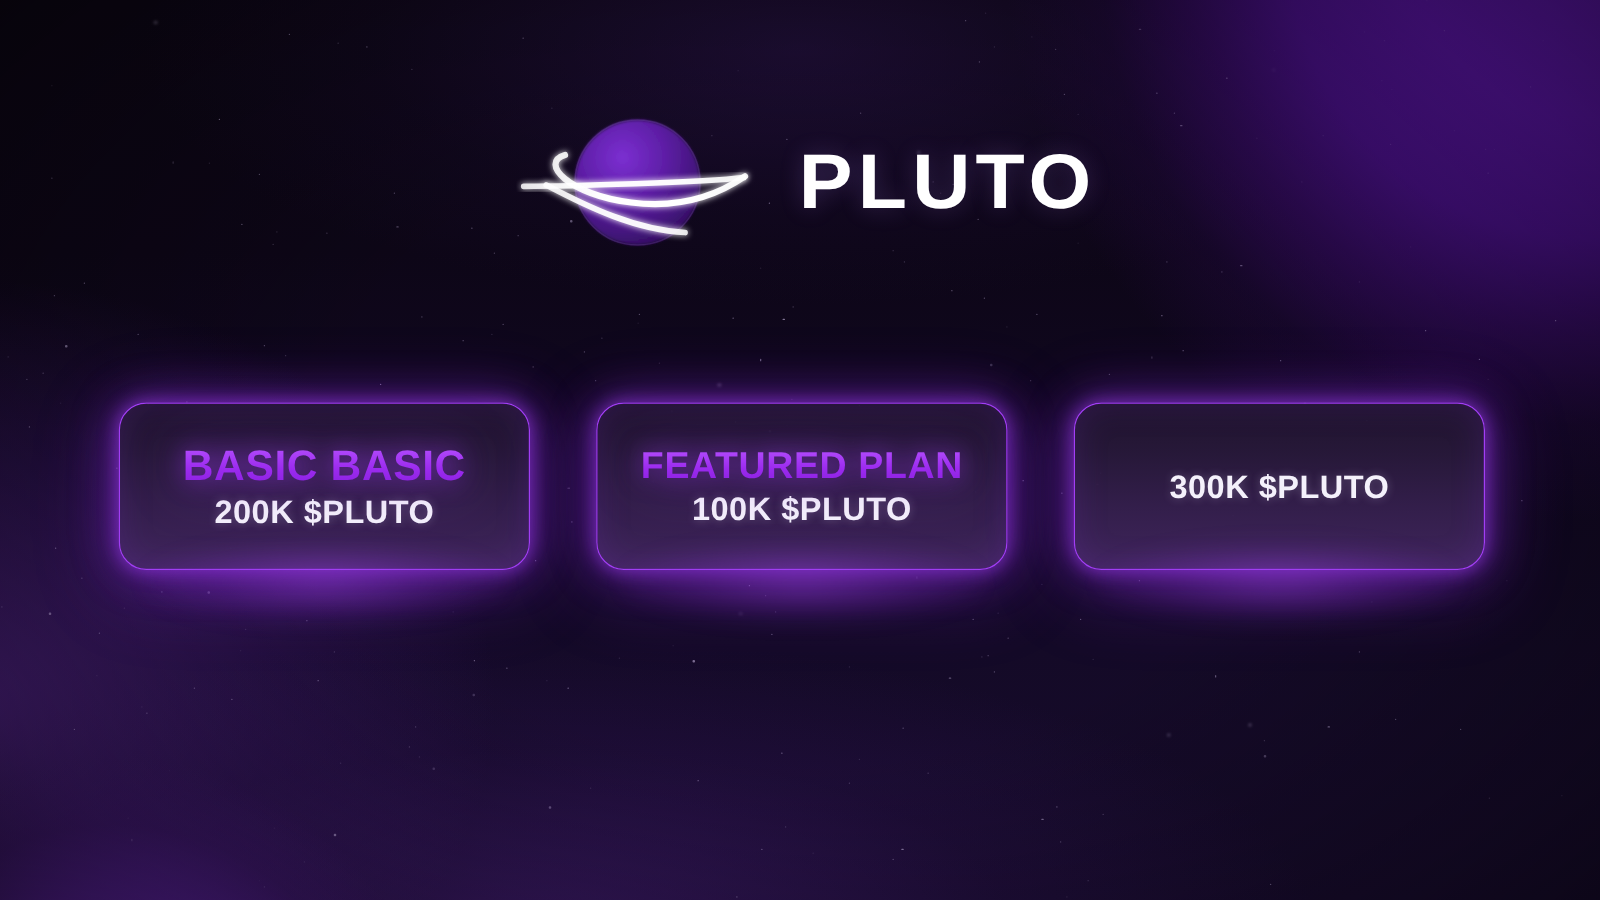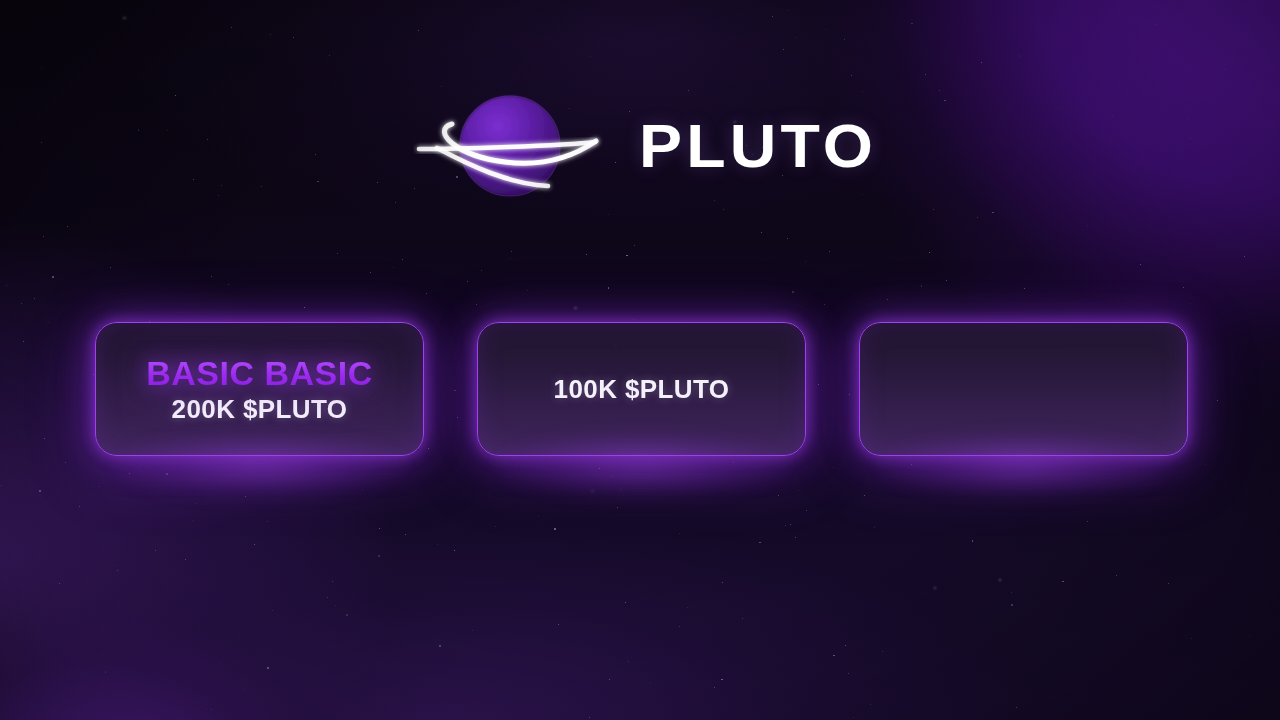--- a/index.html
+++ b/index.html
@@ -528,21 +528,23 @@
   </div>
 
   <div id="plans-row">
 
     <div class="plan-card">
       <div class="plan-title">BASIC BASIC</div>
       <div class="plan-price">200K $PLUTO</div>
     </div>
 
     <div class="plan-card">
+      <div class="plan-title small">FEATURED PLAN</div>
       <div class="plan-price">100K $PLUTO</div>
     </div>
 
     <div class="plan-card">
+      <div class="plan-price">300K $PLUTO</div>
     </div>
 
   </div>
 
 </div>
 
 </body></html>

